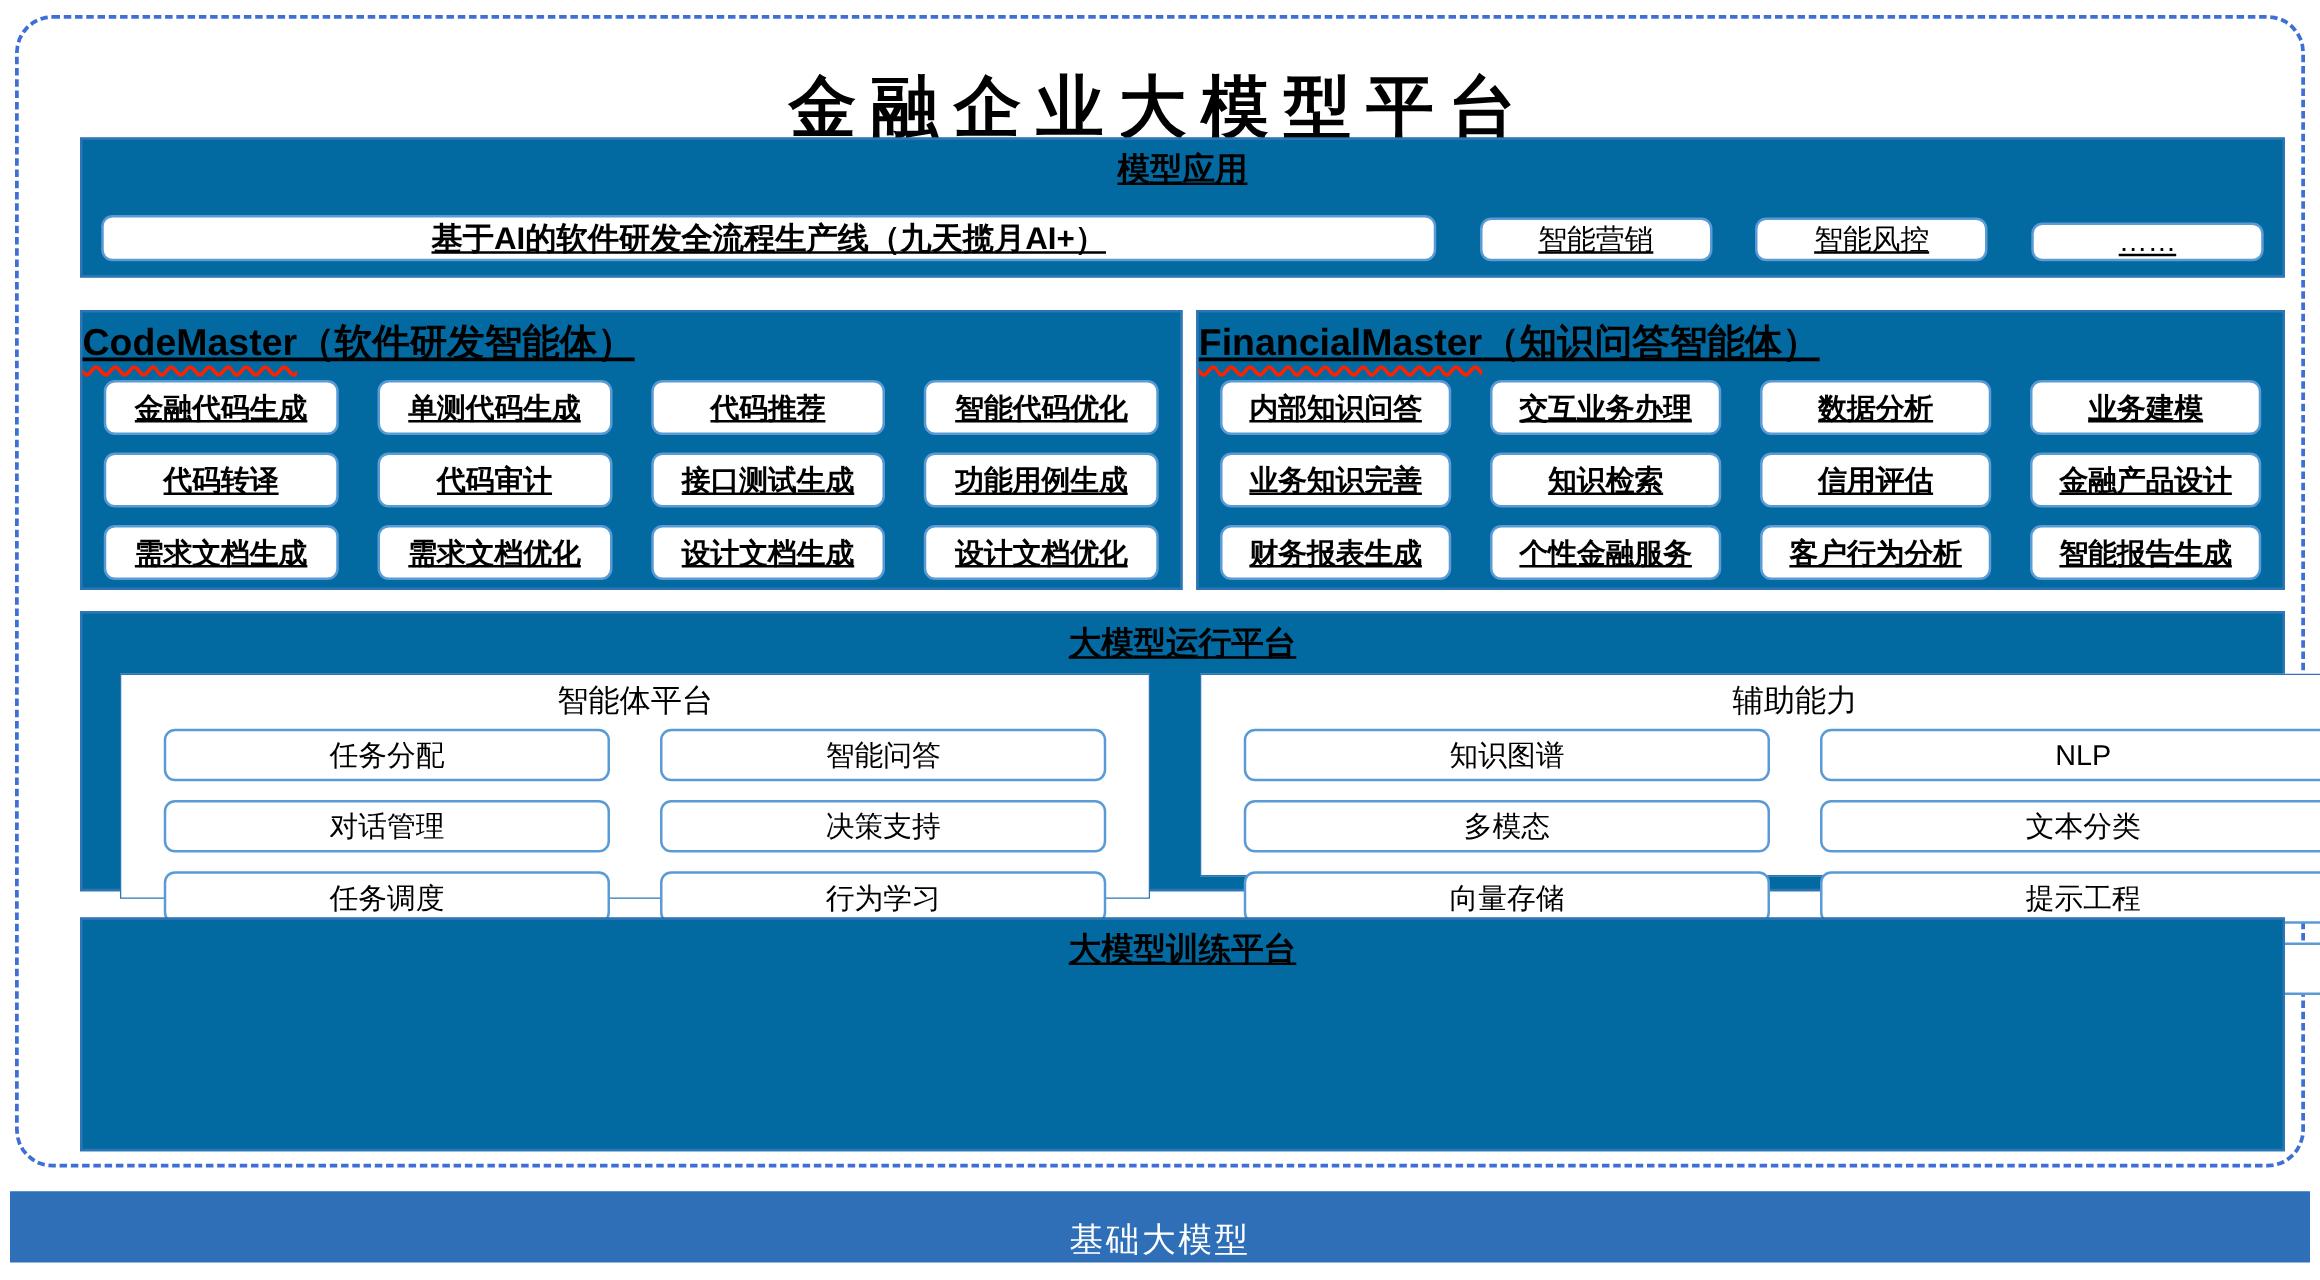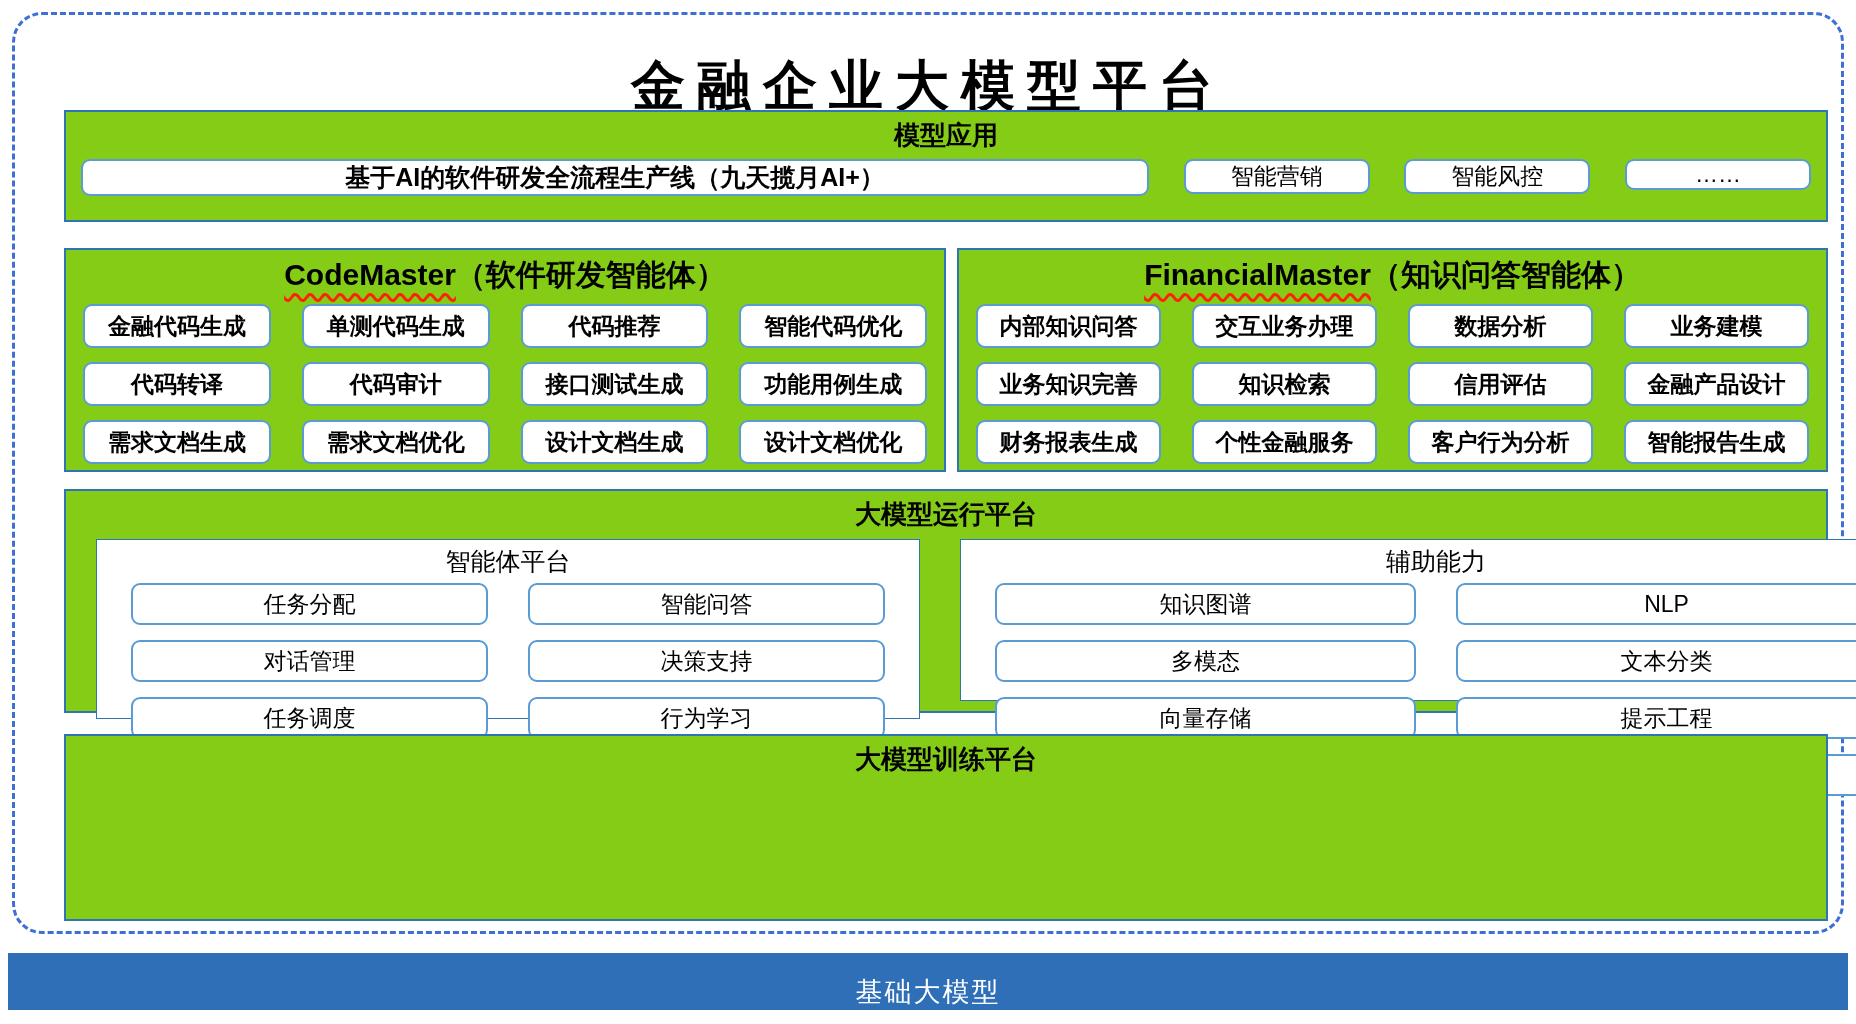--- a/index.html
+++ b/index.html
@@ -20,44 +20,44 @@
     position:absolute;left:12px;top:12px;width:1832px;height:922px;
     border:3px dashed var(--outer-dashed);border-radius:30px;
   }
   .page-title{
     position:absolute;top:22px;left:0;width:100%;text-align:center;
     font-family:Liberation Mono, monospace;font-weight:bold;font-size:54px;
     letter-spacing:12px;
     margin-top:28px;
   }
   .sec{
-    position:absolute;background:#84cc16;border:2px solid var(--section-border);
+    position:absolute;background:#0369a1;border:2px solid var(--section-border);text-decoration:underline;
   }
   .sec-header{
     text-align:center;font-weight:bold;font-size:26px;line-height:34px;margin-top:6px;
   }
   .box{
     border:2px solid var(--box-border);border-radius:9px;background:#fff;
     display:flex;align-items:center;justify-content:center;
     font-size:23px;white-space:nowrap;overflow:hidden;
   }
   
   .sec-apps{left:64px;top:110px;width:1764px;height:112px;}
   .apps-row{
-    display:flex;justify-content:space-between;align-items:flex-start;
+    display:flex;justify-content:space-between;align-items:flex-end;
     padding:0 15px;margin-top:7px;height:50px;
   }
   .apps-row .app-main{width:1068px;font-weight:bold;font-size:25px;}
   .apps-row .app-small{width:186px;}
   
   .agent-panel{height:224px;}
   .agent-left{left:64px;top:248px;width:882px;}
   .agent-right{left:957px;top:248px;width:871px;}
   .agent-header{
-    text-align:center;font-weight:bold;font-size:30px;line-height:40px;margin-top:5px;
+    font-weight:bold;font-size:30px;line-height:40px;margin-top:5px;
   }
   .squiggle{
     text-decoration:underline;
     text-decoration-style:wavy;
     text-decoration-color:var(--squiggle);
     text-decoration-thickness:2.5px;
     text-underline-offset:8px;
   }
   .agent-grid{
     display:grid;grid-template-columns:repeat(4,1fr);

